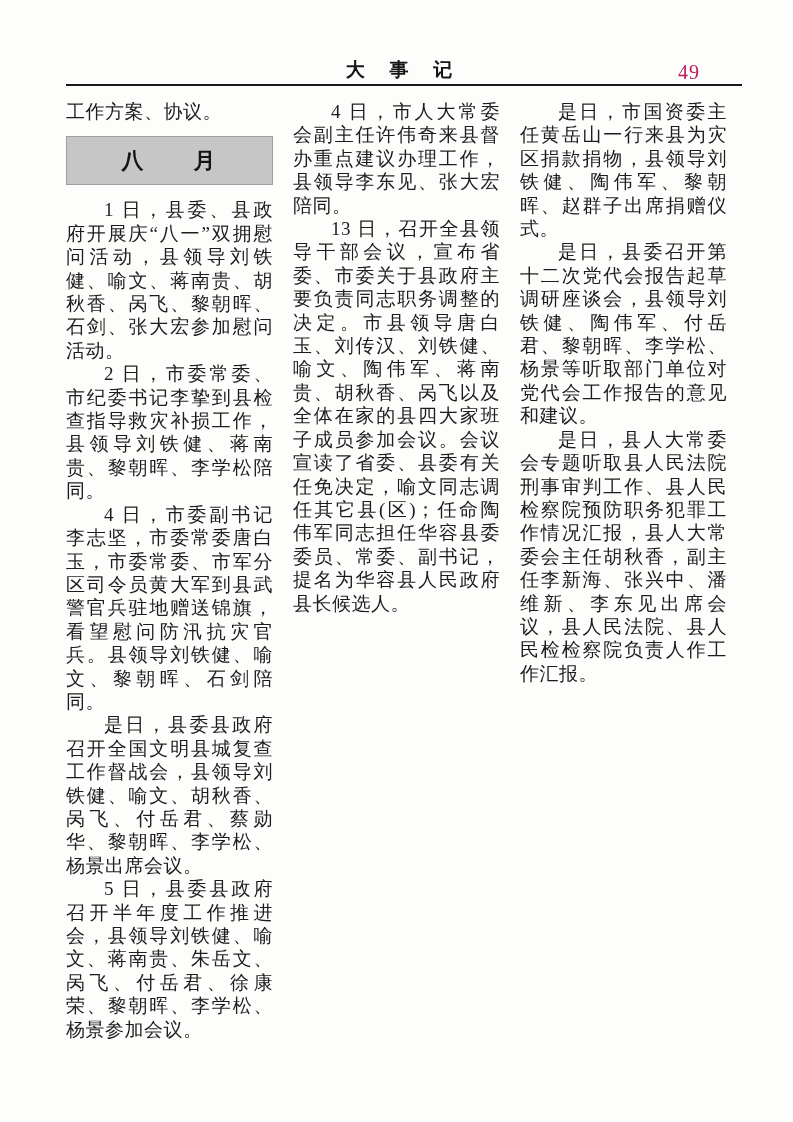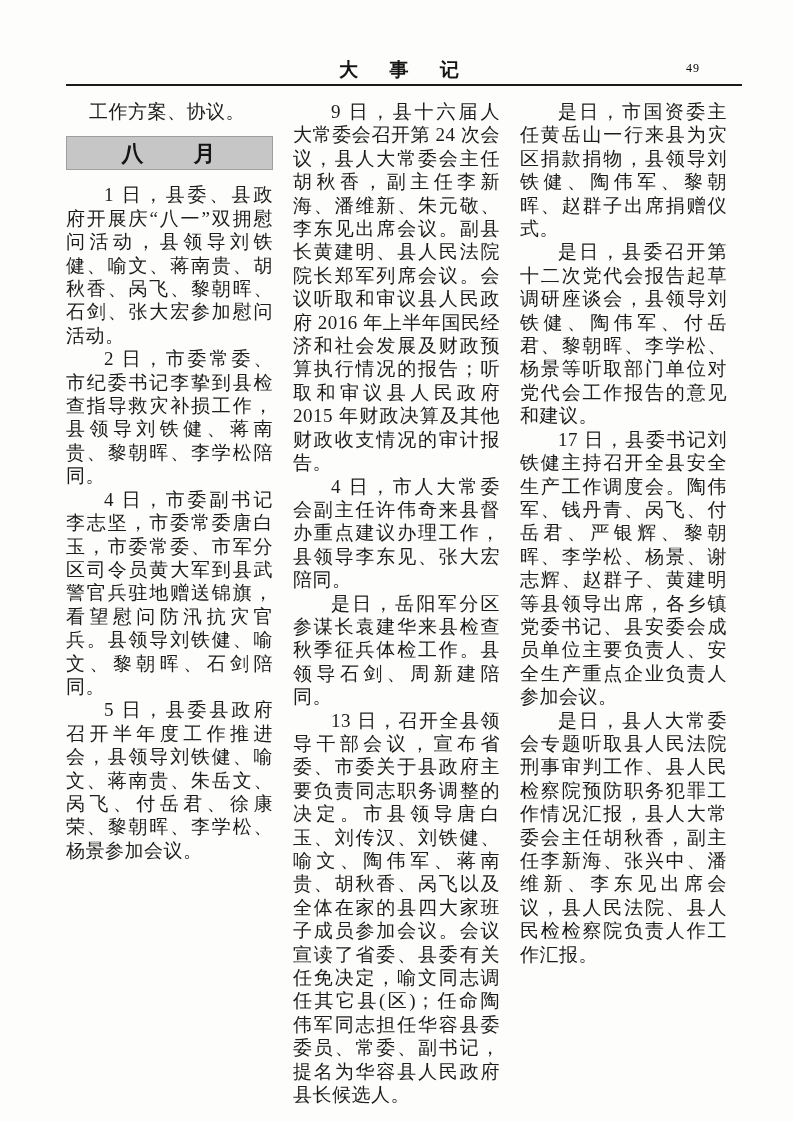--- a/index.html
+++ b/index.html
@@ -17,52 +17,52 @@
   
   .running-head {
     position: absolute;
     left: 66px; top: 56px;
     width: 676px; height: 28px;
     border-bottom: 2px solid #1a1a1a;
   }
   .head-title {
     position: absolute; left: 0; right: 0; top: 1px;
     text-align: center;
-    font-family: Liberation Mono, monospace;
+    font-family: Liberation Serif, serif;
     font-weight: bold;
     font-size: 19px;
     letter-spacing: 10px;
     color: #151515;
     white-space: nowrap;
   }
   .page-num {
     position: absolute; right: 42px; top: 5px;
-    font-size: 12px; letter-spacing: 1px;
-    color: #000000;
+    font-size: 20px; letter-spacing: 1px;
+    color: #be185d;
   }
   
   .column {
     position: absolute;
     top: 100px;
     width: 207px;
     font-size: 19px;
     line-height: 23.4px;
     letter-spacing: 0.5px;
     text-align: justify;
     text-justify: inter-ideograph;
     color: #1c1c1c;
   }
   .col1 { left: 66px; }
   .col2 { left: 293px; }
   .col3 { left: 520px; }
   .column p { margin: 0; text-indent: 2em; }
-  .column p.cont { text-indent: 0; margin-left: 23px; }
+  .column p.cont { text-indent: 0; }
   
   .month-box {
-    height: 34px;
+    height: 49px;
     margin: 13px 0 13px 0;
     background: #c6c6c6;
     border: 1px solid #9f9f9f;
     box-sizing: border-box;
     display: flex;
     align-items: center;
     justify-content: center;
     font-family: "Liberation Sans", "DejaVu Sans", sans-serif;
     font-weight: bold;
     font-size: 22px;
@@ -80,33 +80,31 @@
     <div class="head-title">大 事 记</div>
     <div class="page-num">49</div>
   </div>
 
   <div class="column col1">
     <p class="cont">工作方案、协议。</p>
     <div class="month-box">八　　月</div>
     <p>1 日，县委、县政府开展庆“八一”双拥慰问活动，县领导刘铁健、喻文、蒋南贵、胡秋香、呙飞、黎朝晖、石剑、张大宏参加慰问活动。</p>
     <p>2 日，市委常委、市纪委书记李挚到县检查指导救灾补损工作，县领导刘铁健、蒋南贵、黎朝晖、李学松陪同。</p>
     <p>4 日，市委副书记李志坚，市委常委唐白玉，市委常委、市军分区司令员黄大军到县武警官兵驻地赠送锦旗，看望慰问防汛抗灾官兵。县领导刘铁健、喻文、黎朝晖、石剑陪同。</p>
+    <p>是日，县委县政府召开全国文明县城复查工作督战会，县领导刘铁健、喻文、胡秋香、呙飞、付岳君、蔡勋华、黎朝晖、李学松、杨景出席会议。</p>
     <p>5 日，县委县政府召开半年度工作推进会，县领导刘铁健、喻文、蒋南贵、朱岳文、呙飞、付岳君、徐康荣、黎朝晖、李学松、杨景参加会议。</p>
 
   </div>
 
   <div class="column col2">
-    <p>9 日，县十六届人大常委会召开第 24 次会议，县人大常委会主任胡秋香，副主任李新海、潘维新、朱元敬、李东见出席会议。副县长黄建明、县人民法院院长郑军列席会议。会议听取和审议县人民政府 2016 年上半年国民经济和社会发展及财政预算执行情况的报告；听取和审议县人民政府 2015 年财政决算及其他财政收支情况的审计报告。</p>
     <p>4 日，市人大常委会副主任许伟奇来县督办重点建议办理工作，县领导李东见、张大宏陪同。</p>
-    <p>是日，岳阳军分区参谋长袁建华来县检查秋季征兵体检工作。县领导石剑、周新建陪同。</p>
     <p>13 日，召开全县领导干部会议，宣布省委、市委关于县政府主要负责同志职务调整的决定。市县领导唐白玉、刘传汉、刘铁健、喻文、陶伟军、蒋南贵、胡秋香、呙飞以及全体在家的县四大家班子成员参加会议。会议宣读了省委、县委有关任免决定，喻文同志调任其它县(区)；任命陶伟军同志担任华容县委委员、常委、副书记，提名为华容县人民政府县长候选人。</p>
 
   </div>
 
   <div class="column col3">
     <p>是日，市国资委主任黄岳山一行来县为灾区捐款捐物，县领导刘铁健、陶伟军、黎朝晖、赵群子出席捐赠仪式。</p>
     <p>是日，县委召开第十二次党代会报告起草调研座谈会，县领导刘铁健、陶伟军、付岳君、黎朝晖、李学松、杨景等听取部门单位对党代会工作报告的意见和建议。</p>
-    <p>17 日，县委书记刘铁健主持召开全县安全生产工作调度会。陶伟军、钱丹青、呙飞、付岳君、严银辉、黎朝晖、李学松、杨景、谢志辉、赵群子、黄建明等县领导出席，各乡镇党委书记、县安委会成员单位主要负责人、安全生产重点企业负责人参加会议。</p>
     <p>是日，县人大常委会专题听取县人民法院刑事审判工作、县人民检察院预防职务犯罪工作情况汇报，县人大常委会主任胡秋香，副主任李新海、张兴中、潘维新、李东见出席会议，县人民法院、县人民检检察院负责人作工作汇报。</p>
 
   </div>
 
 </div>
 
 </body></html>

